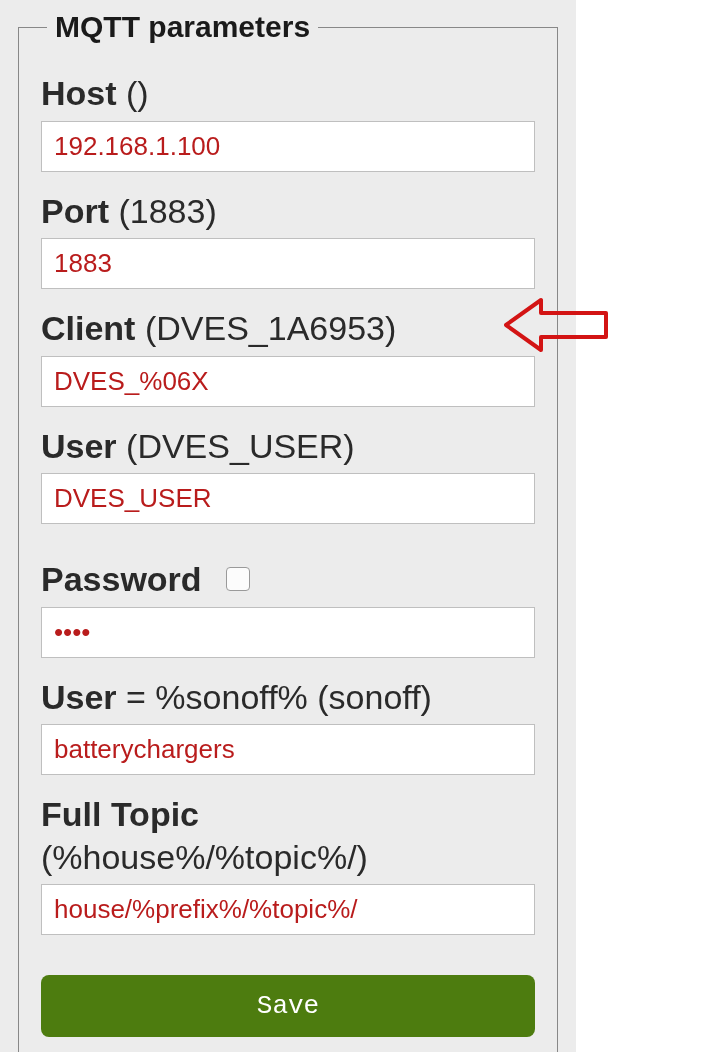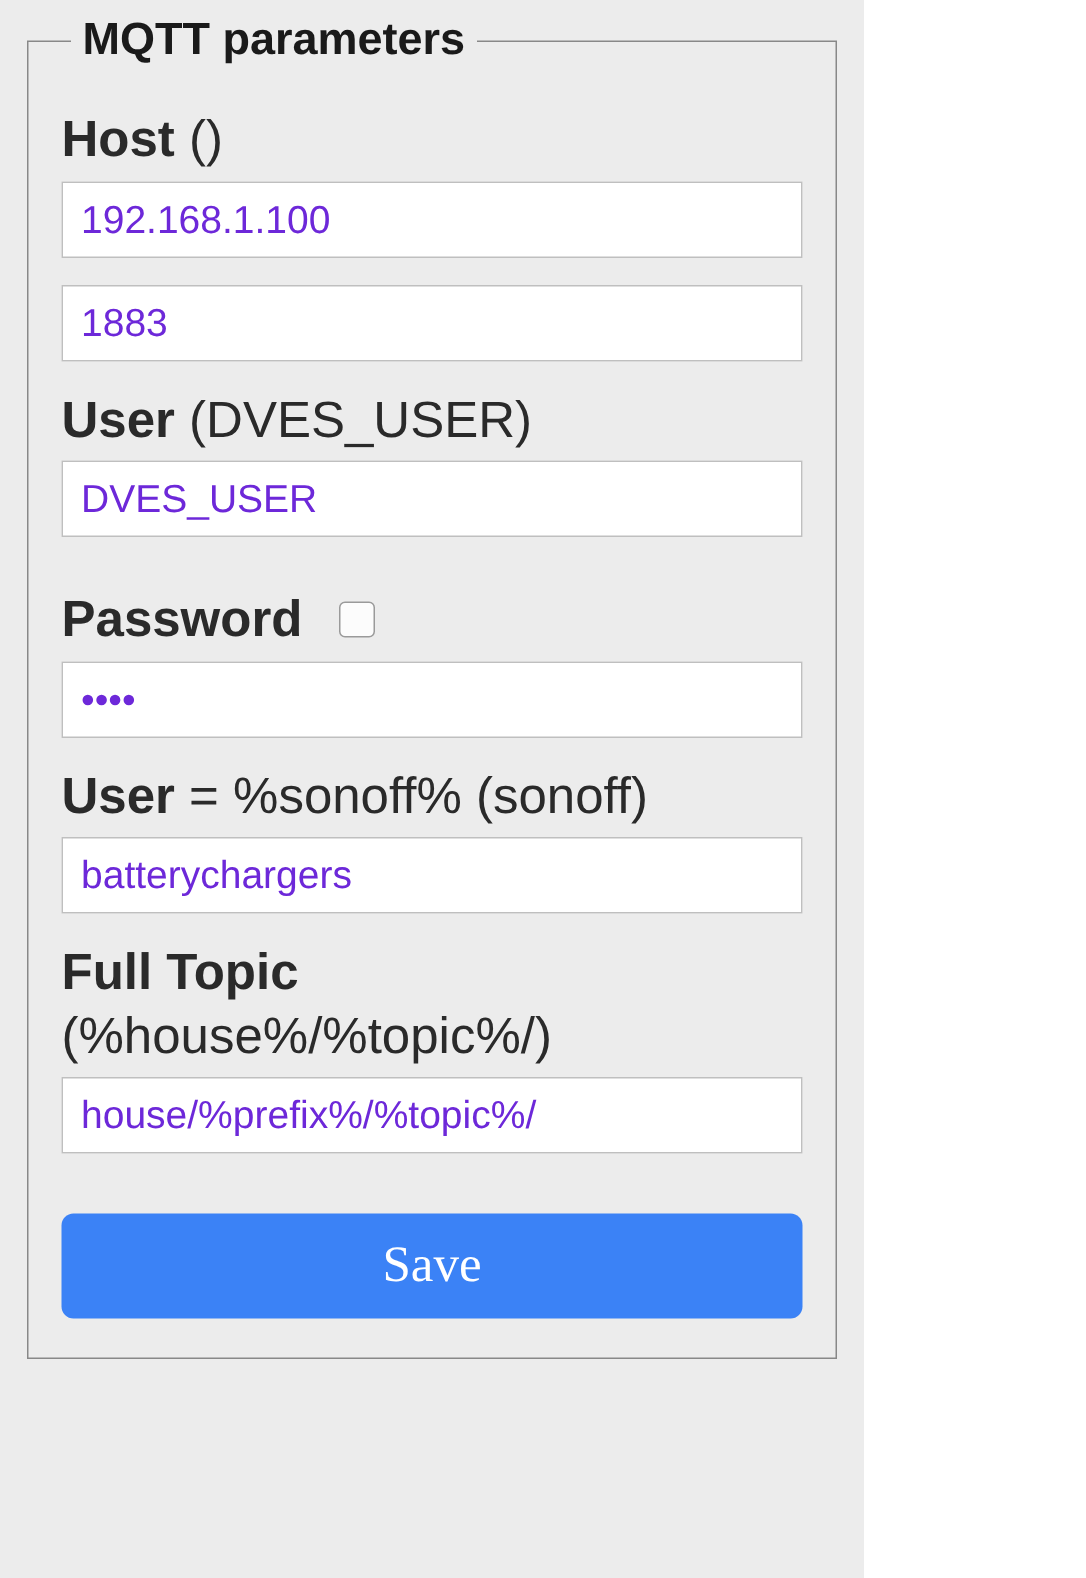--- a/index.html
+++ b/index.html
@@ -46,46 +46,46 @@
     font-weight: 400;
   }
   .field-input {
     width: 100%;
     box-sizing: border-box;
     font-size: 26px;
     padding: 9px 12px;
     border: 1px solid #bfbfbf;
     background: #ffffff;
     font-family: inherit;
-    color: #6d28d9;
+    color: #b91c1c;
   }
   .pw-row .field-label {
     display: flex;
     align-items: center;
     gap: 24px;
     margin-top: 34px;
   }
   .pw-check {
     width: 22px;
     height: 22px;
     border: 1px solid #9a9a9a;
     border-radius: 4px;
     background: #fcfcfc;
     display: inline-block;
   }
   .save-btn {
     margin-top: 40px;
     width: 100%;
-    background: #3b82f6;
+    background: #4d7c0f;
     color: #ffffff;
-    font-size: 34px;
+    font-size: 26px;
     border: none;
     border-radius: 8px;
     padding: 16px 0;
-    font-family: Liberation Serif, serif;
+    font-family: Liberation Mono, monospace;
     cursor: pointer;
   }
   
   .arrow {
     position: absolute;
     left: 460px;
     top: -12px;
     width: 110px;
     height: 60px;
     pointer-events: none;
@@ -109,24 +109,40 @@
     <div class="field">
       <div class="field-label">
         <span class="bold">Host</span>
         <span class="hint">()</span>
       </div>
       <input type="text" class="field-input" value="192.168.1.100" style="">
     </div>
 
     
     <div class="field">
+      <div class="field-label">
+        <span class="bold">Port</span>
+        <span class="hint">(1883)</span>
+      </div>
       <input type="text" class="field-input" value="1883" style="">
     </div>
 
     
+    <div class="field client-row">
+      <div class="field-label">
+        <span class="bold">Client</span>
+        <span class="hint">(DVES_1A6953)</span>
+        <span class="arrow">
+          <svg viewBox="0 0 110 60">
+            <path d="M5 30 L40 5 L40 18 L105 18 L105 42 L40 42 L40 55 Z"></path>
+          </svg>
+        </span>
+      </div>
+      <input type="text" class="field-input" value="DVES_%06X" style="">
+    </div>
 
     
     <div class="field">
       <div class="field-label">
         <span class="bold">User</span>
         <span class="hint">(DVES_USER)</span>
       </div>
       <input type="text" class="field-input" value="DVES_USER" style="">
     </div>
 

